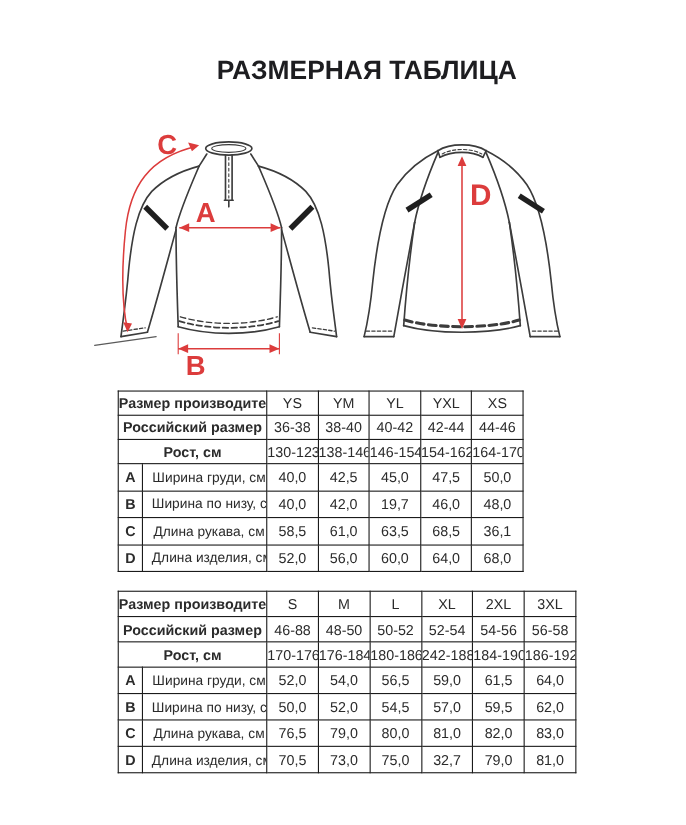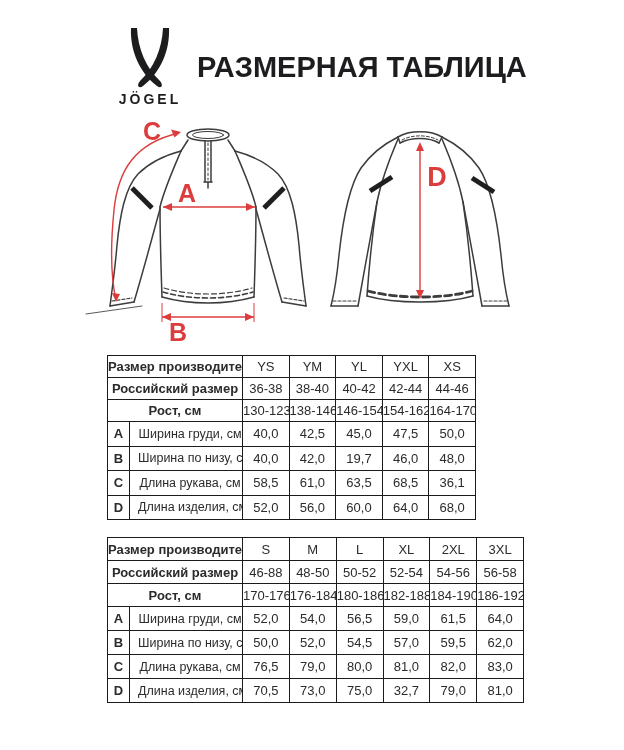--- a/index.html
+++ b/index.html
@@ -4,21 +4,21 @@
 <style>
   html,body{margin:0;padding:0;background:#ffffff;}
   .page{position:relative;width:624px;height:750px;background:#ffffff;overflow:hidden;
         font-family:"Liberation Sans",sans-serif;color:#2b2b2b;}
   .abs{position:absolute;}
 
   
   .logo{left:112px;top:28px;width:76px;text-align:center;}
   .logo svg{display:block;margin:0 auto;}
   .logo-text{font-size:14px;font-weight:bold;letter-spacing:3px;color:#1d1d20;margin-top:1px;}
-  .title{left:197px;top:51px;margin:0;font-size:29px;font-weight:bold;color:#1d1d20;letter-spacing:0px;white-space:nowrap;}
+  .title{left:197px;top:51px;margin:0;font-size:24px;font-weight:bold;color:#1d1d20;letter-spacing:0px;white-space:nowrap;}
 
   
   .fig{position:absolute;}
   .mlabel{font-family:"Liberation Sans",sans-serif;font-size:25px;font-weight:bold;fill:#dc3c3c;}
 
   
   table.size-table{position:absolute;border-collapse:collapse;table-layout:fixed;background:#fff;}
   .size-table td{border:1.5px solid #1b1b1b;text-align:center;vertical-align:middle;
                  font-size:13px;padding:0;color:#2b2b2b;overflow:hidden;white-space:nowrap;}
   .t1{left:107px;top:355px;width:369px;}
@@ -28,27 +28,20 @@
   td.hl{font-weight:bold;}
   td.lt{font-weight:bold;}
   td.pn{text-align:center;padding-left:8px;font-size:12.5px;}
   col.c-letter{width:22px;} col.c-param{width:113px;}
 </style>
 </head>
 <body>
 
 <div class="page">
 
-  <div class="abs logo">
-    <svg width="72" height="62" viewBox="0 0 70 62">
-      <path d="M16,0 C15,22 24,44 42,58 C46,61 49,58 45,53 C31,40 23,21 22,0 Z" fill="#1d1d20"></path>
-      <path d="M54,0 C55,22 46,44 28,58 C24,61 21,58 25,53 C39,40 47,21 48,0 Z" fill="#1d1d20"></path>
-    </svg>
-    <div class="logo-text">JÖGEL</div>
-  </div>
 
   <h1 class="abs title">РАЗМЕРНАЯ ТАБЛИЦА</h1>
 
   <svg class="fig" style="left:30px;top:110px;" width="300" height="244" viewBox="0 0 300 244">
     <g stroke="#3c3c3c" fill="none" stroke-width="1.5" stroke-linecap="round" stroke-linejoin="round">
       <ellipse cx="178" cy="25" rx="21" ry="6"></ellipse>
       <ellipse cx="178" cy="25" rx="15.5" ry="3.5" stroke-width="1"></ellipse>
       <path d="M158,30 L151,41"></path>
       <path d="M198,30 L205,41"></path>
       <path d="M151,41 C136,45 119,53 108,64 C95,78 90,105 87,135 C85,160 82,180 80,196"></path>
@@ -231,21 +224,21 @@
         <td>50-52</td>
         <td>52-54</td>
         <td>54-56</td>
         <td>56-58</td>
       </tr>
       <tr class="hr2">
         <td class="hl" colspan="2">Рост, см</td>
         <td>170-176</td>
         <td>176-184</td>
         <td>180-186</td>
-        <td>182-188</td>
+        <td>242-188</td>
         <td>184-190</td>
         <td>186-192</td>
       </tr>
       <tr class="br2">
         <td class="lt">A</td>
         <td class="pn">Ширина груди, см</td>
         <td>52,0</td>
         <td>54,0</td>
         <td>56,5</td>
         <td>59,0</td>

